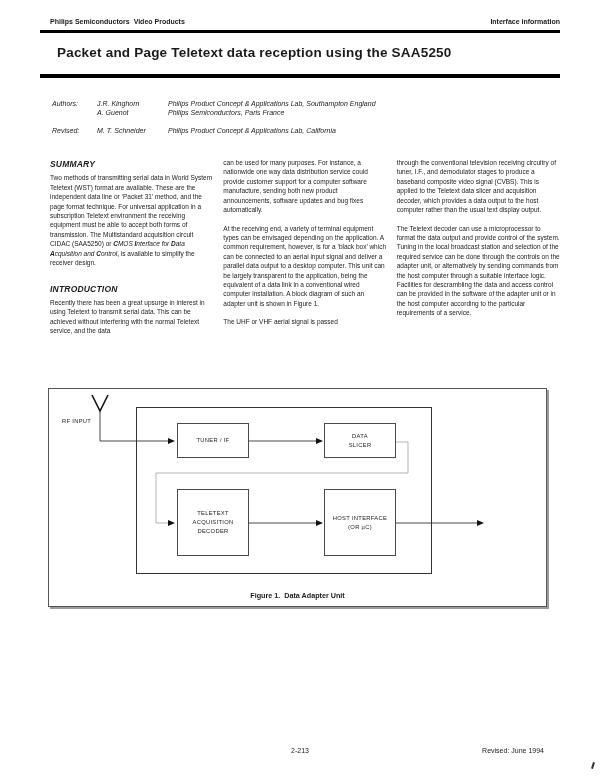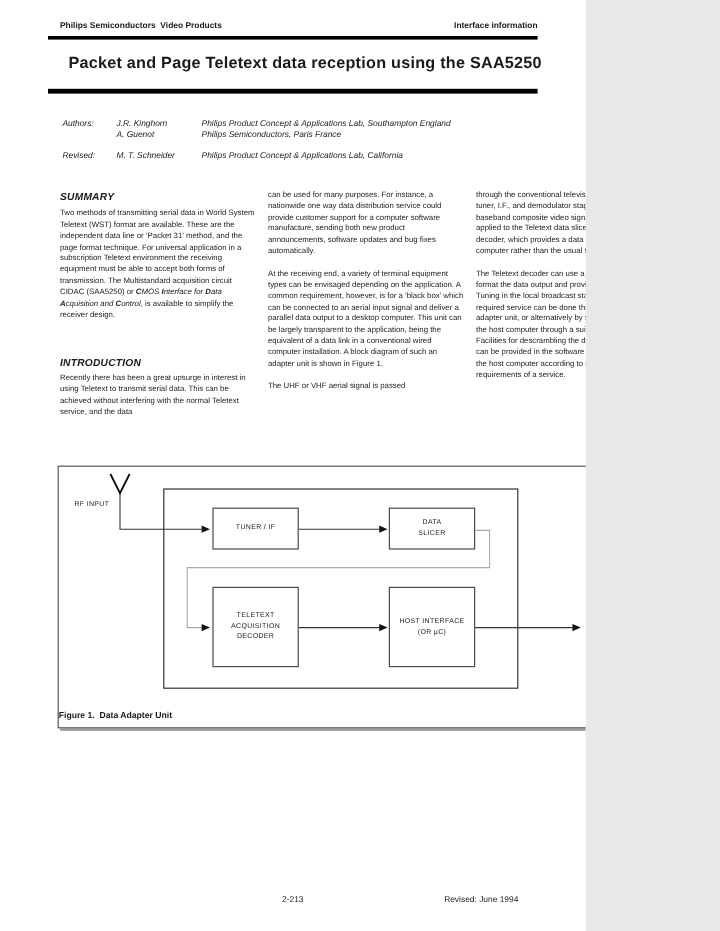--- a/index.html
+++ b/index.html
@@ -1,56 +1,56 @@
 <!DOCTYPE html>
 <html><head>
 <meta charset="utf-8">
 <style>
   html,body{margin:0;padding:0;background:#e8e8e8;}
-  .page{position:relative;width:488px;height:776px;background:#ffffff;
+  .page{position:relative;width:600px;height:776px;background:#ffffff;
         font-family:"Liberation Sans",sans-serif;color:#1a1a1a;overflow:hidden;}
 
   
   .hdr{position:absolute;left:50px;right:40px;top:18px;display:flex;
        justify-content:space-between;font-size:7px;font-weight:bold;}
   .pre{white-space:pre-wrap;}
   .rule{position:absolute;left:40px;right:40px;background:#000;}
   .rule1{top:30px;height:3px;}
   .rule2{top:74px;height:3.5px;}
   .title{position:absolute;left:57px;top:45px;margin:0;font-size:13.5px;font-weight:bold;letter-spacing:.2px;}
 
   
   .authors{position:absolute;left:52px;top:100px;font-size:7px;font-style:italic;}
   .agrid{display:grid;grid-template-columns:45px 71px auto;row-gap:2px;}
   .agrid.rev{margin-top:11px;}
 
   
   .cols{position:absolute;left:50px;top:158px;width:510px;display:flex;gap:10px;}
   .col{flex:1;font-size:6.5px;line-height:1.45;}
   .col h2{margin:0 0 3px 0;font-size:8.5px;letter-spacing:.2px;font-style:italic;}
-  .col h2.intro{margin-top:28px;}
+  .col h2.intro{margin-top:15px;}
   .col p{margin:0 0 9px 0;}
   .rt-bi{font-weight:bold;font-style:italic;}
   .rt-i{font-style:italic;}
 
   
   .figure{position:absolute;left:48px;top:388px;width:497px;height:217px;
           border:1px solid #555;box-shadow:2px 2px 0 #9a9a9a;background:#fff;}
   .adapter-rect{position:absolute;left:87px;top:18px;width:296px;height:167px;
           border:1px solid #333;box-sizing:border-box;}
   .dbox{position:absolute;box-sizing:border-box;border:1.5px solid #4a4a4a;background:#fff;
         display:flex;flex-direction:column;align-items:center;justify-content:center;
         font-size:5.8px;line-height:1.5;letter-spacing:.3px;color:#222;text-align:center;}
   .b-tuner{left:128px;top:34px;width:72px;height:35px;}
   .b-slicer{left:275px;top:34px;width:72px;height:35px;}
   .b-ttx{left:128px;top:100px;width:72px;height:67px;}
   .b-host{left:275px;top:100px;width:72px;height:67px;}
   .fig-svg{position:absolute;left:0;top:0;pointer-events:none;}
   .rf-label{position:absolute;left:13px;top:29px;font-size:5.8px;letter-spacing:.3px;color:#222;}
-  .caption{position:absolute;left:0;right:0;bottom:6px;text-align:left;
+  .caption{position:absolute;left:0;right:0;bottom:6px;text-align:center;
            font-size:7.2px;font-weight:bold;}
 
   
   .footer-page{position:absolute;left:40px;right:40px;top:747px;text-align:center;font-size:7px;}
   .footer-rev{position:absolute;right:56px;top:747px;font-size:7px;}
   .artifact{position:absolute;left:592px;top:762px;width:2px;height:7px;background:#333;
             transform:rotate(18deg);border-radius:1px;}
 </style>
 </head>
 <body>

